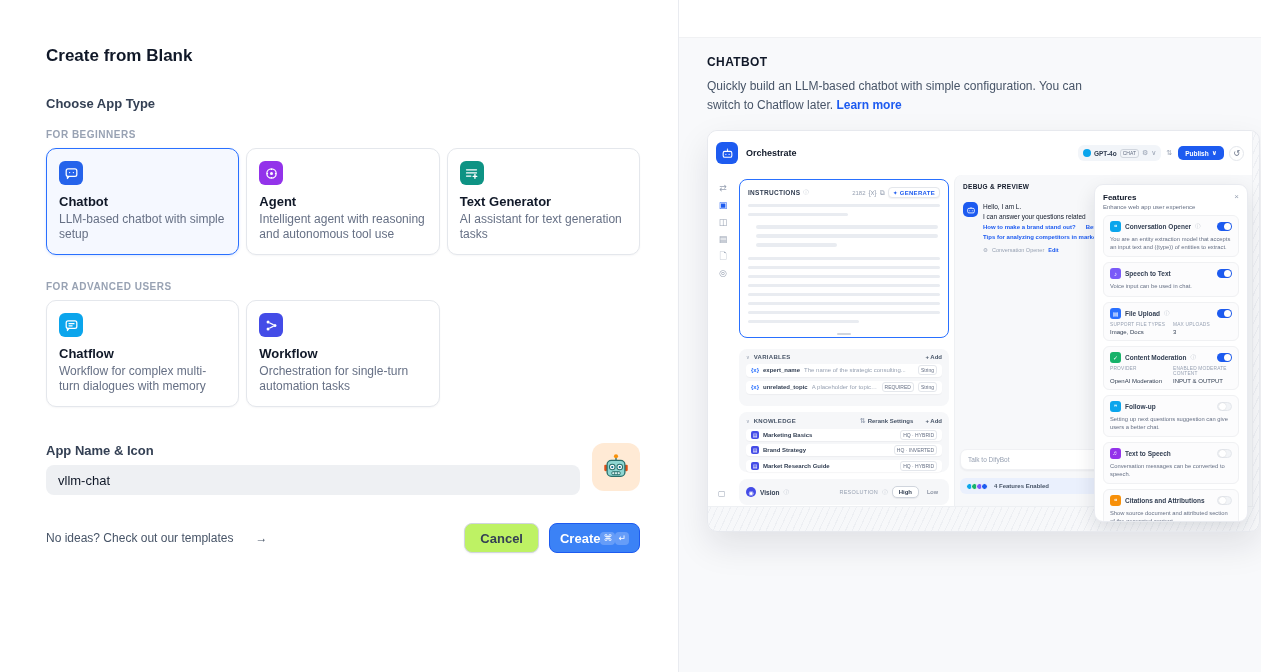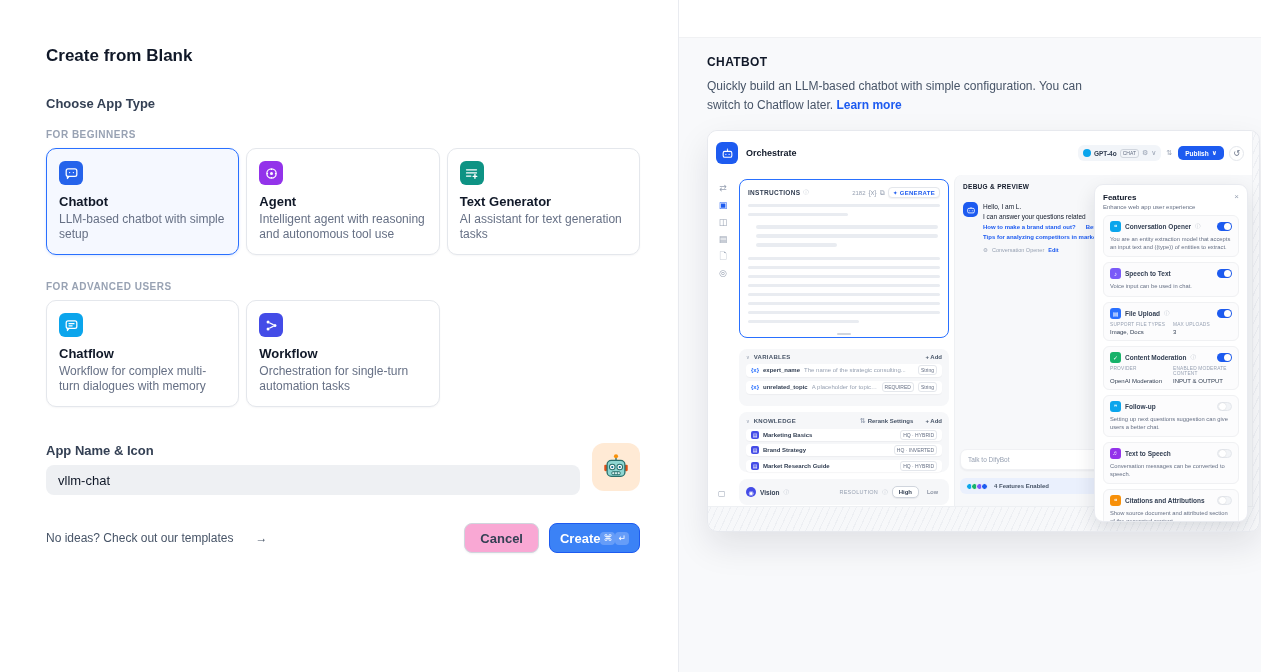--- a/index.html
+++ b/index.html
@@ -28,21 +28,21 @@
   .name-input { margin-top:7px; width:100%; height:30px; background:#eef0f3; border:none; border-radius:8px; padding:0 12px; font-size:13px; color:#101828; font-family:inherit; outline:none; }
   .app-icon { width:48px; height:48px; border-radius:12px; background:#ffead5; display:flex; align-items:center; justify-content:center; flex:none; cursor:pointer; }
 
   .desc-section { margin-top:20px; }
   .desc-textarea { margin-top:7px; width:100%; height:74px; background:#fff; border:1px solid #d0d5dd; border-radius:10px; padding:9px 12px; font-size:13px; color:#101828; font-family:inherit; resize:none; outline:none; line-height:1.4; }
 
   .dlg-footer { margin-top:28px; display:flex; align-items:center; justify-content:space-between; }
   .templates-link { font-size:12px; color:#475467; cursor:pointer; display:flex; align-items:center; gap:22px; }
   .footer-btns { display:flex; gap:10px; }
   .btn { height:30px; border-radius:8px; font-size:13px; font-weight:700; display:flex; align-items:center; cursor:pointer; }
-  .btn-cancel { background:#f9a8d4; border:1px solid #d0d5dd; color:#344054; padding:0 15px; box-shadow:0 1px 2px rgba(16,24,40,.05); }
+  .btn-cancel { background:#bef264; border:1px solid #d0d5dd; color:#344054; padding:0 15px; box-shadow:0 1px 2px rgba(16,24,40,.05); }
   .btn-create { background:#3b82f6; border:1px solid #1d5bf0; color:#fff; padding:0 10px; }
   .kbd { background:rgba(255,255,255,.22); border-radius:4px; font-size:9px; line-height:13px; padding:0 3px; font-weight:400; }
 
   
   .right-pane { flex:1; height:672px; background:#f8f9fb; border-left:1px solid #e9ebf0; }
   .right-top-strip { height:38px; background:#fff; border-bottom:1px solid #f0f1f3; }
   .right-content { padding:17px 0 0 28px; }
   .info-heading { font-size:12px; font-weight:700; letter-spacing:.4px; color:#101828; }
   .info-desc { margin-top:8px; font-size:12px; color:#475467; line-height:1.55; width:385px; }
   .learn-more { color:#1d5bf0; font-weight:600; text-decoration:none; cursor:pointer; }

